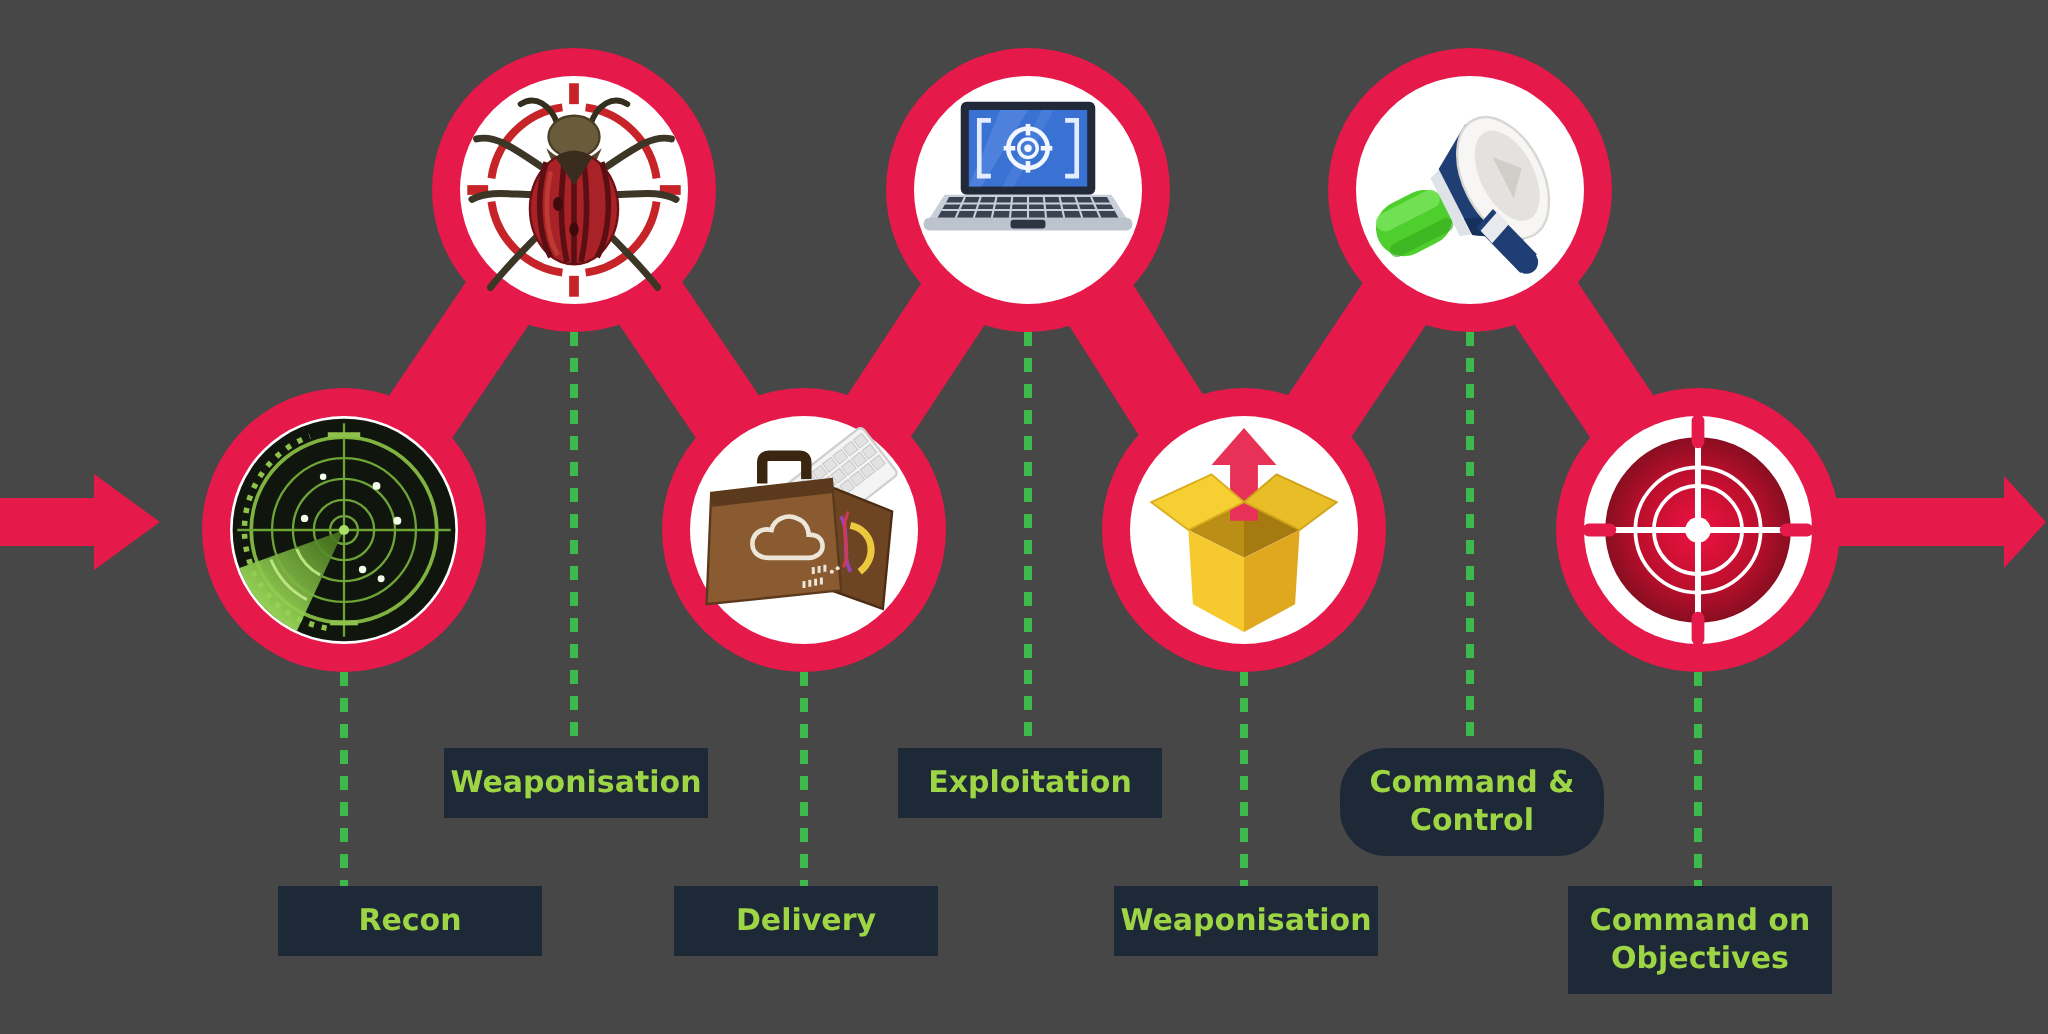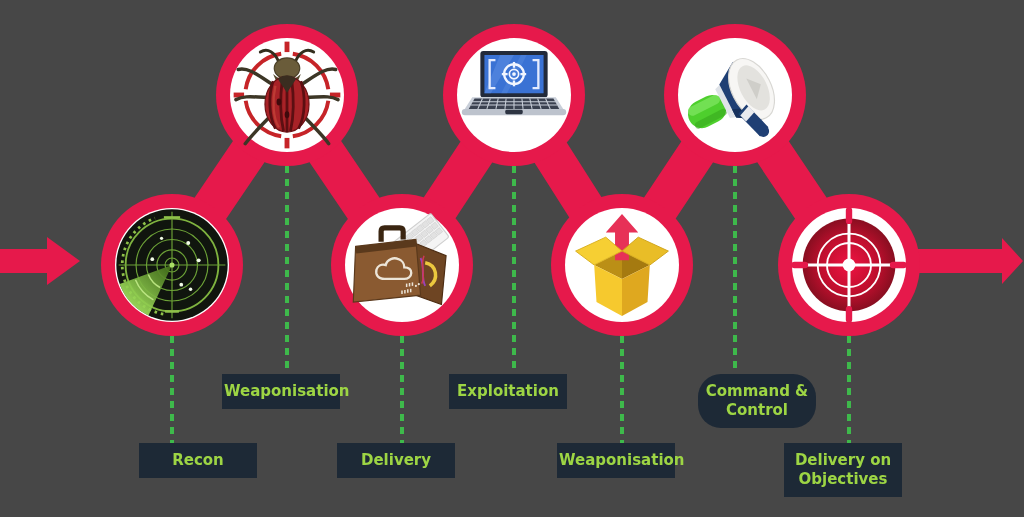--- a/index.html
+++ b/index.html
@@ -5,21 +5,21 @@
   html,body{margin:0;padding:0;background:#2e2e2e;}
   #stage-area{
     position:relative;width:1024px;height:517px;overflow:hidden;
     background:#474747;
     font-family:"DejaVu Sans","Liberation Sans",sans-serif;
   }
   #ribbon-svg{position:absolute;left:0;top:0;}
   .icon-wrap{position:absolute;width:116px;height:116px;}
   .icon-wrap svg{display:block;width:116px;height:116px;}
   .stage-label{
-    position:absolute;width:118px;box-sizing:border-box;
+    position:absolute;width:132px;box-sizing:border-box;
     background:#1d2936;color:#9dd544;
     font-weight:bold;font-size:15px;line-height:19px;
     text-align:center;padding:8px 2px;
   }
 </style>
 </head>
 <body>
 
 <div id="stage-area">
 
@@ -317,20 +317,20 @@
   </div>
   <div class="stage-label" style="left:449px;top:374px;">
     <span>Exploitation</span>
   </div>
   <div class="stage-label" style="left:337px;top:443px;">
     <span>Delivery</span>
   </div>
   <div class="stage-label" style="left:557px;top:443px;">
     <span>Weaponisation</span>
   </div>
-  <div class="stage-label" style="left:698px;top:374px;border-radius:23px;">
+  <div class="stage-label" style="left:670px;top:374px;border-radius:23px;">
     <span>Command &amp; Control</span>
   </div>
   <div class="stage-label" style="left:784px;top:443px;">
-    <span>Delivery on Objectives</span>
+    <span>Command on Objectives</span>
   </div>
 
 </div>
 
 </body></html>

